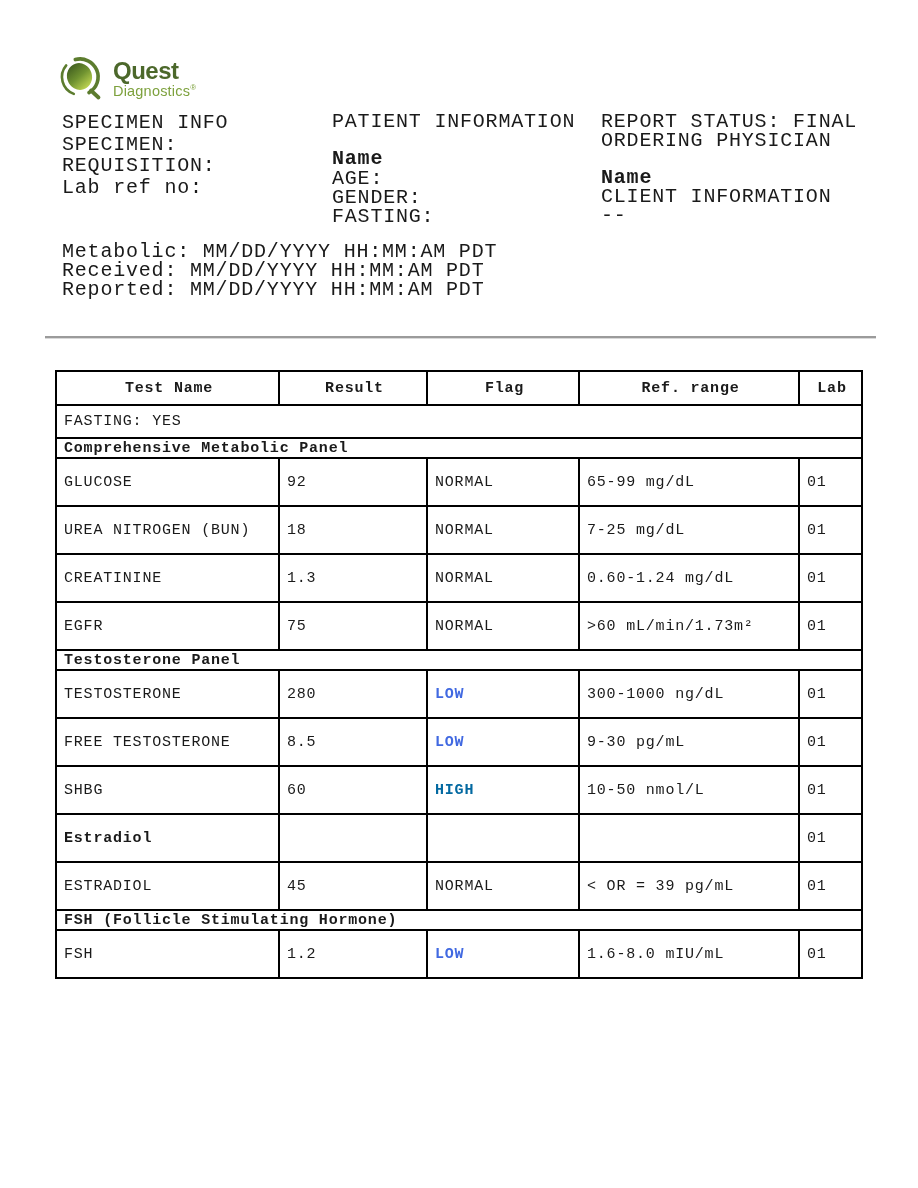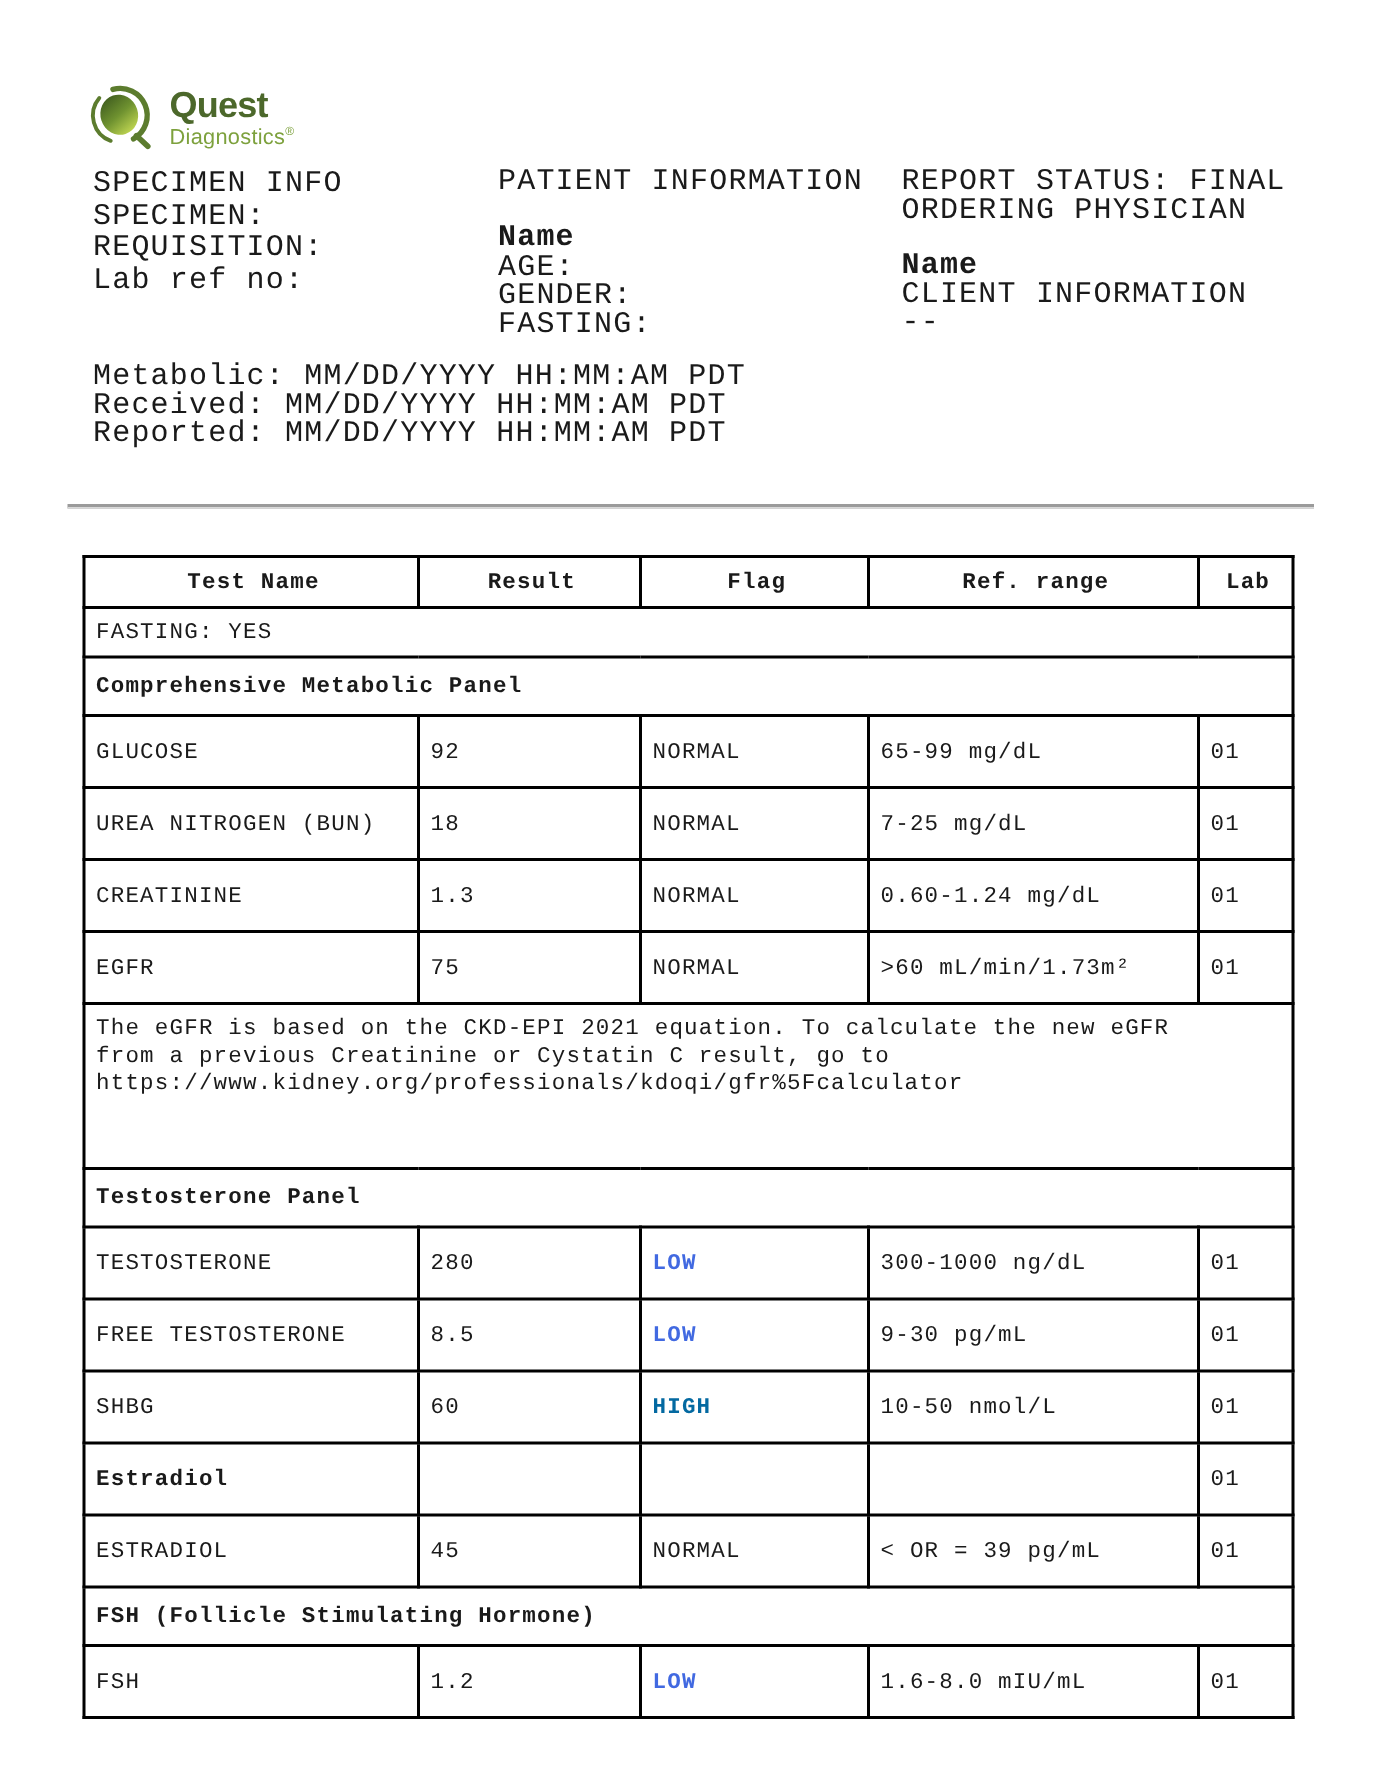--- a/index.html
+++ b/index.html
@@ -55,21 +55,21 @@
     font-size: 15px; letter-spacing: 0.8px;
   }
   .results-table th, .results-table td {
     border: 2px solid #000000;
     padding: 0 4px 0 7px;
     vertical-align: middle;
     overflow: hidden; white-space: nowrap;
   }
   .results-table th { text-align: center; font-weight: bold; height: 34px; }
   td.cell-data { height: 48px; }
-  td.cell-section { height: 39px; font-weight: bold; }
+  td.cell-section { height: 20px; font-weight: bold; }
   td.cell-span { height: 33px; }
   td.cell-note { height: 110px; vertical-align: top; padding-top: 7px; white-space: normal; }
   .note-line { line-height: 18.6px; white-space: nowrap; }
   .flag-abnormal { font-weight: bold; }
 </style>
 </head>
 <body>
 
 <div class="page">
 
@@ -174,27 +174,20 @@
           <td class="cell-data">01</td>
         </tr>
         <tr>
           <td class="cell-data">EGFR</td>
           <td class="cell-data">75</td>
           <td class="cell-data">NORMAL</td>
           <td class="cell-data">&gt;60 mL/min/1.73m²</td>
           <td class="cell-data">01</td>
         </tr>
         <tr>
-          <td colspan="5" class="cell-note">
-            <div class="note-line">The eGFR is based on the CKD-EPI 2021 equation. To calculate the new eGFR</div>
-            <div class="note-line">from a previous Creatinine or Cystatin C result, go to</div>
-            <div class="note-line">https://www.kidney.org/professionals/kdoqi/gfr%5Fcalculator</div>
-          </td>
-        </tr>
-        <tr>
           <td colspan="5" class="cell-section">Testosterone Panel</td>
         </tr>
         <tr>
           <td class="cell-data">TESTOSTERONE</td>
           <td class="cell-data">280</td>
           <td class="cell-data flag-abnormal" style="color: rgb(65, 105, 225);">LOW</td>
           <td class="cell-data">300-1000 ng/dL</td>
           <td class="cell-data">01</td>
         </tr>
         <tr>

